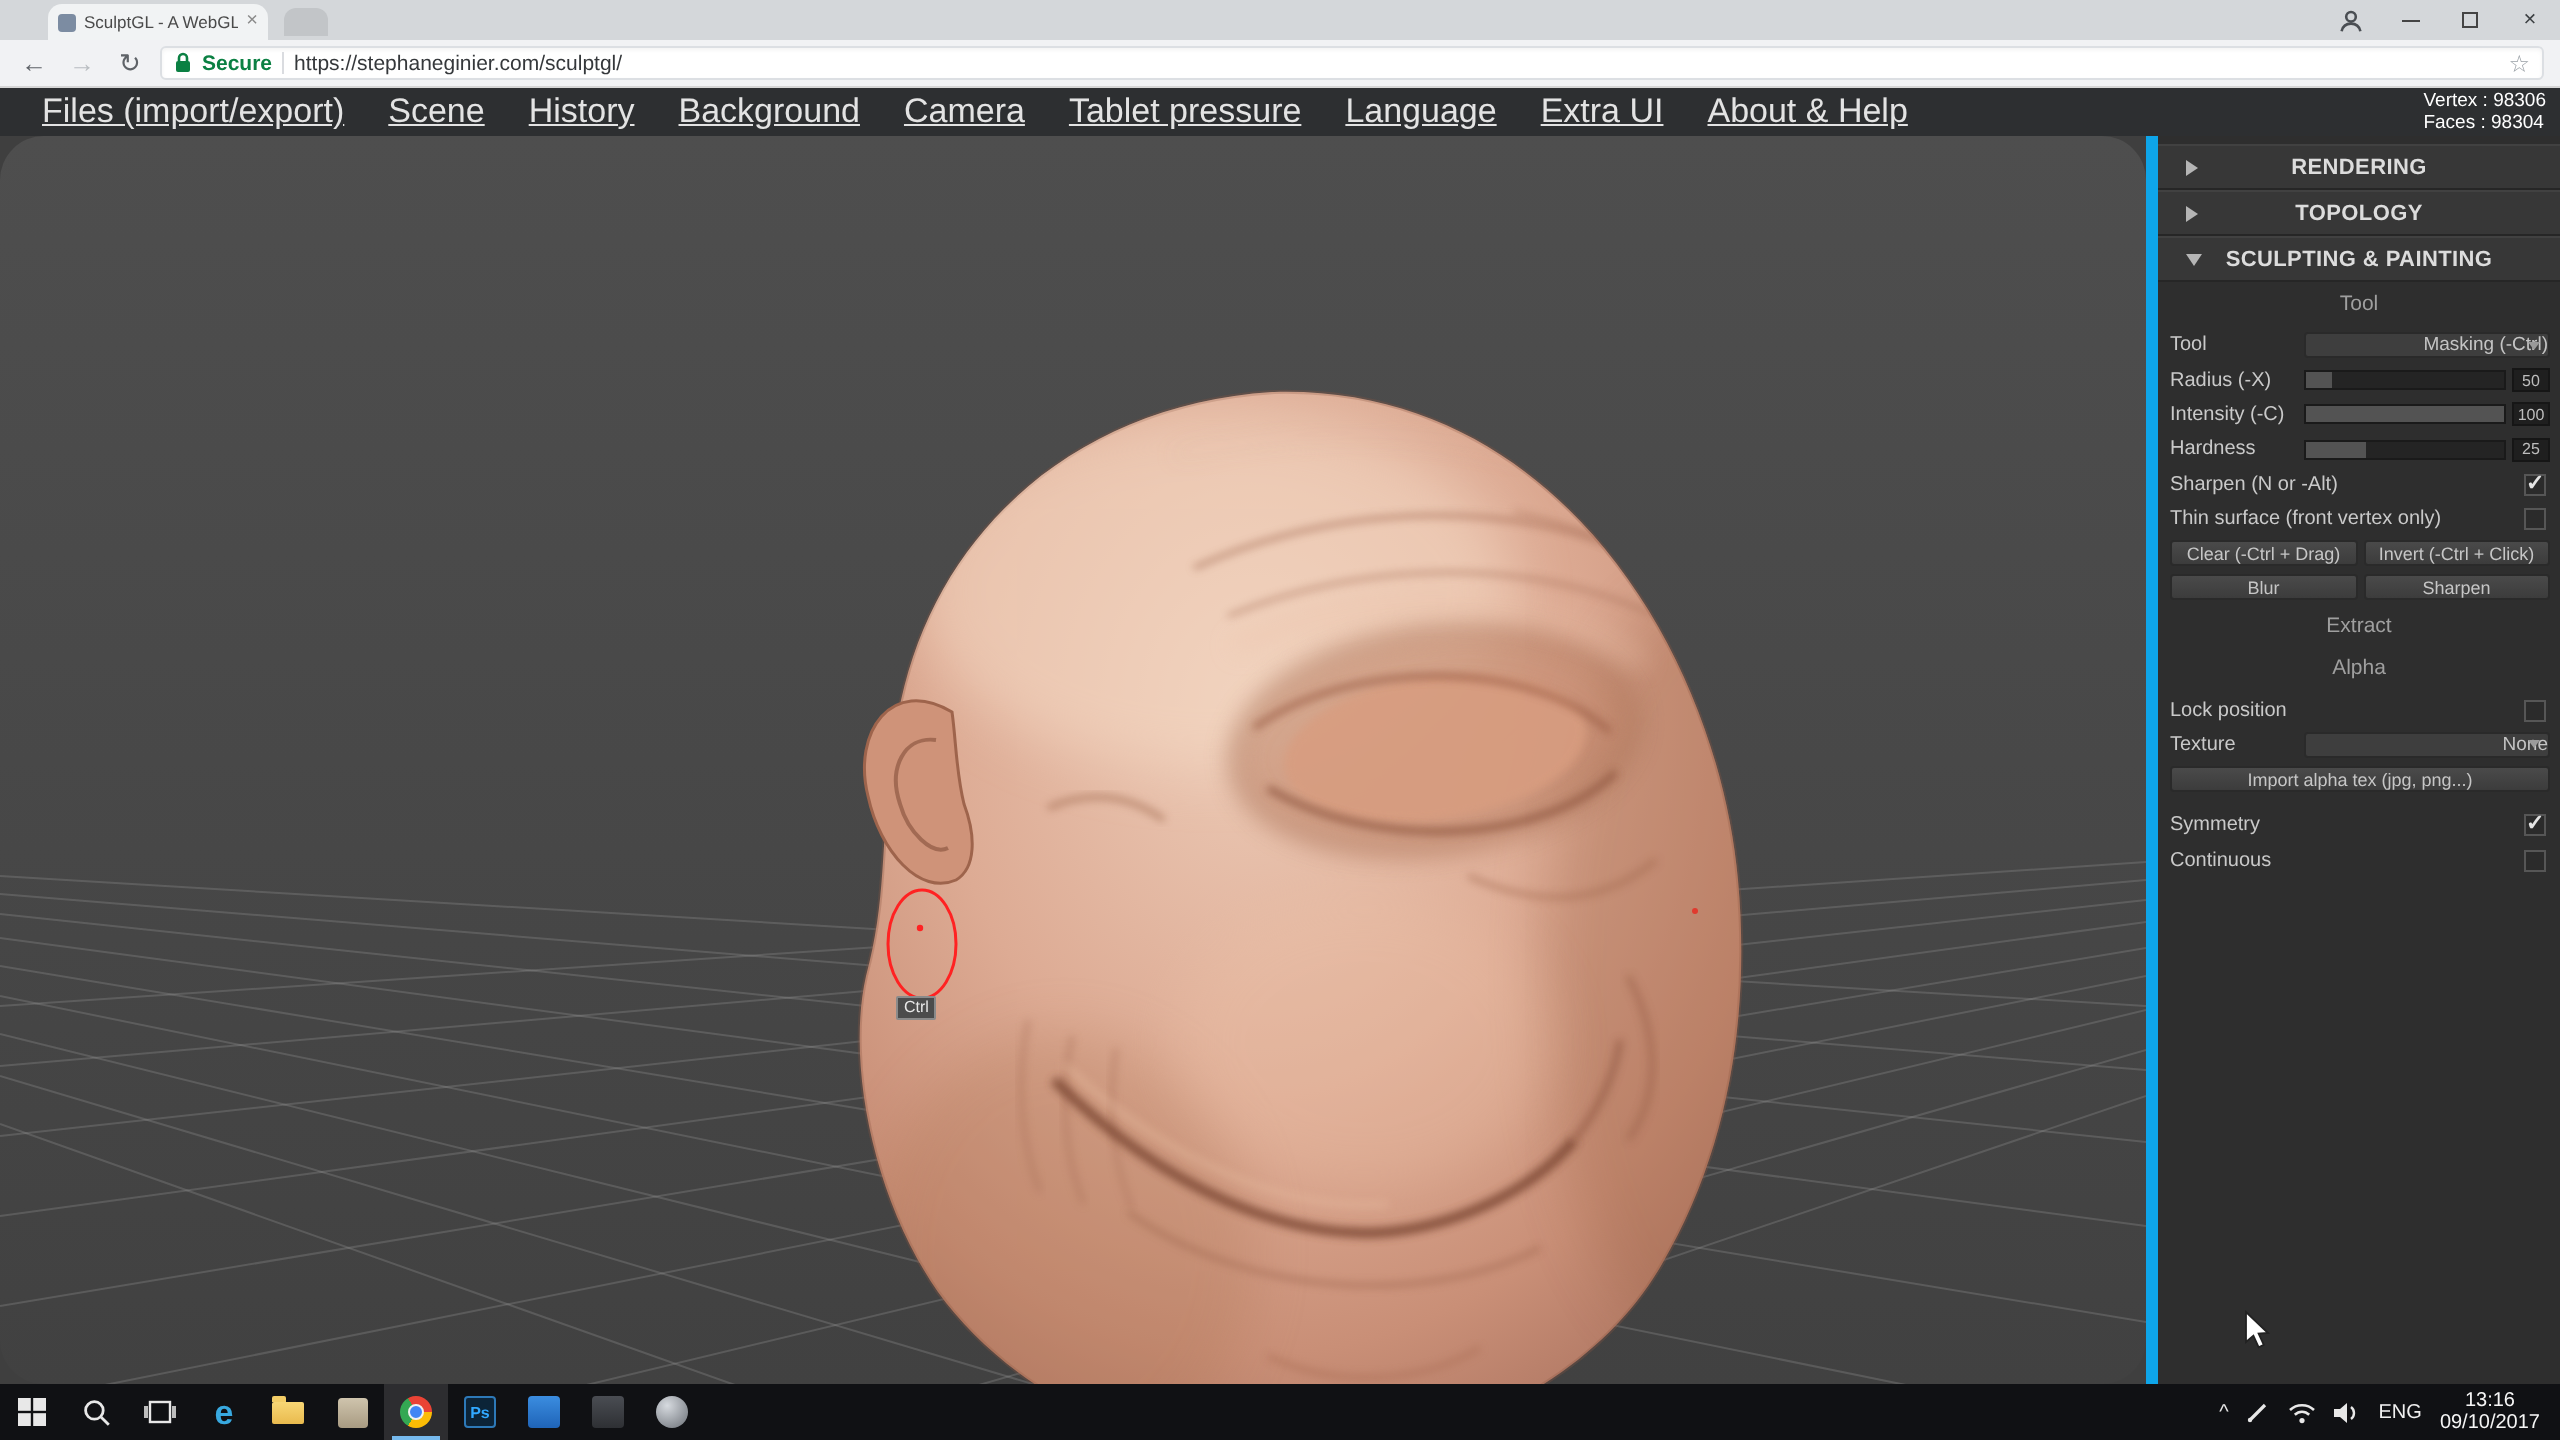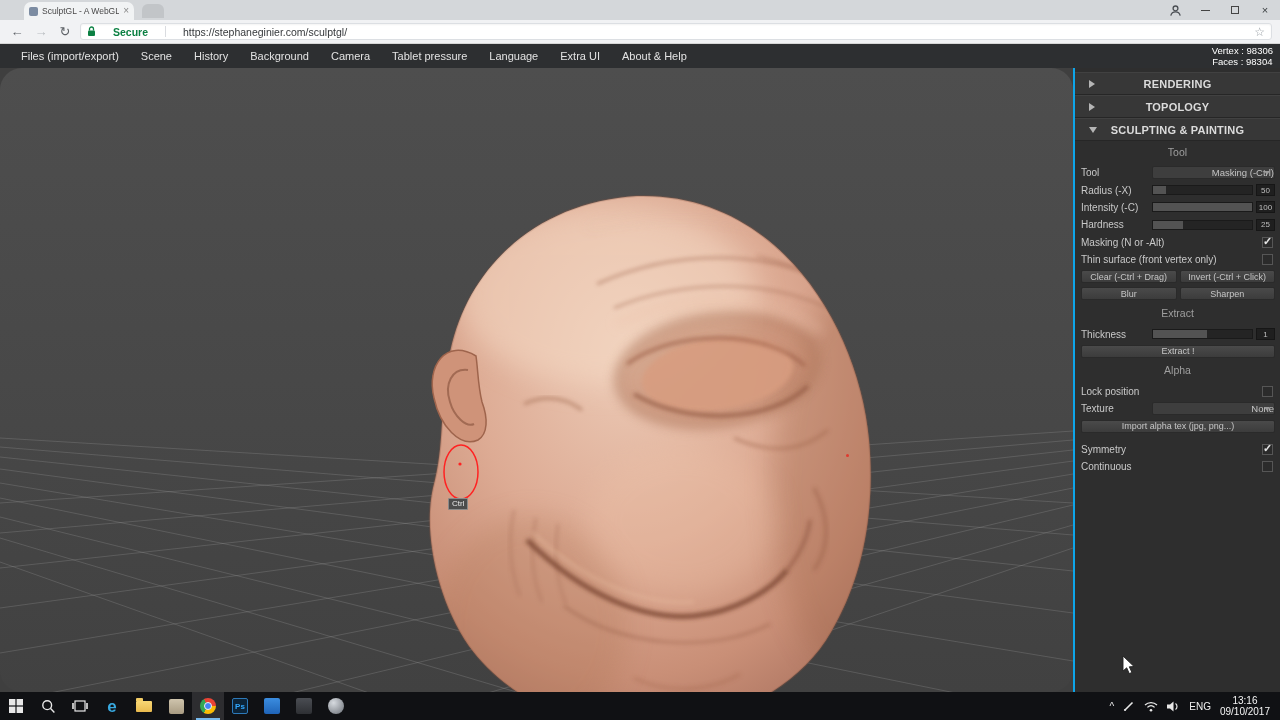--- a/index.html
+++ b/index.html
@@ -20,46 +20,46 @@
   .win-btn{width:30px;height:20px;display:flex;align-items:center;justify-content:center;color:#3c4043;font-size:11px;}
   .min-glyph{width:9px;border-top:1.4px solid #444;}
   .max-glyph{width:8px;height:8px;border:1.2px solid #444;}
 
   
   #toolbar{position:absolute;top:20px;left:0;width:1280px;height:24px;background:#f1f2f4;
     border-bottom:1px solid #d6d6d6;display:flex;align-items:center;padding:0 8px;gap:6px;}
   .nav-icon{font-size:13px;color:#5f6368;width:18px;text-align:center;}
   .nav-icon.disabled{color:#b9bdc1;}
   .omnibox{flex:1;height:17px;background:#fff;border:1px solid #dcdfe3;border-radius:3px;
-    display:flex;align-items:center;padding:0 6px;gap:17px;box-shadow:inset 0 1px 2px rgba(0,0,0,.05);}
+    display:flex;align-items:center;padding:0 6px;gap:5px;box-shadow:inset 0 1px 2px rgba(0,0,0,.05);}
   .secure-label{color:#0b8043;font-size:10.5px;font-weight:bold;}
   .omni-sep{width:1px;height:11px;background:#dadce0;}
   .url-text{flex:1;font-size:10.5px;color:#35383b;white-space:nowrap;overflow:hidden;}
   .star{font-size:12px;color:#9aa0a6;}
 
   
   #menubar{position:absolute;top:44px;left:0;width:1280px;height:24px;background:#2d2f31;
     display:flex;align-items:center;padding-left:10px;}
-  .menu-item{color:#e3e3e3;font-size:11px;padding:0 11px;line-height:24px;white-space:nowrap;}
-  .mesh-stats{position:absolute;right:7px;top:1px;text-align:center;color:#ffffff;
+  .menu-item{color:#e3e3e3;font-size:17px;padding:0 11px;line-height:24px;white-space:nowrap;text-decoration:underline;}
+  .mesh-stats{position:absolute;right:7px;top:1px;text-align:left;color:#ffffff;
     font-size:9.5px;line-height:11px;margin-left:12px;}
 
   
   #viewport{position:absolute;top:68px;left:0;width:1073px;height:624px;overflow:hidden;
     background:linear-gradient(180deg,#4e4e4e 0%,#484848 50%,#414141 100%);border-radius:22px;}
   #grid-svg{position:absolute;left:0;top:0;}
   #head-svg{position:absolute;left:372px;top:118px;}
   #brush-svg{position:absolute;left:437px;top:370px;}
   .key-hint{position:absolute;left:448px;top:430px;background:#4c4c4c;border:1px solid #8a8a8a;
     color:#e8e8e8;font-size:8px;padding:0 3px;line-height:10px;border-radius:1px;}
   .sym-dot{position:absolute;left:846px;top:386px;width:3px;height:3px;background:#e03a2e;border-radius:50%;}
 
   
   #side-panel{position:absolute;top:68px;left:1073px;width:207px;height:624px;background:#2e2e2e;
-    border-left:2px solid #0ea5e9;padding-top:4px;}
+    border-left:6px solid #0ea5e9;padding-top:4px;}
   .group-header{height:23px;background:#373737;border-top:1px solid #414141;border-bottom:1px solid #262626;
     display:flex;align-items:center;justify-content:center;position:relative;color:#dcdcdc;
     font-size:11px;font-weight:bold;letter-spacing:.2px;}
   .tri{position:absolute;left:14px;width:0;height:0;}
   .tri-right{border-left:6px solid #b5b5b5;border-top:4px solid transparent;border-bottom:4px solid transparent;}
   .tri-down{border-top:6px solid #b5b5b5;border-left:4px solid transparent;border-right:4px solid transparent;}
   .subheader{height:21px;display:flex;align-items:center;justify-content:center;color:#9f9f9f;font-size:10.5px;}
   .rows{padding-top:2px;}
   .row{display:flex;align-items:center;height:17.4px;padding:0 5px 0 6px;}
   .lbl{flex:1;font-size:10px;color:#c9c9c9;white-space:nowrap;overflow:hidden;}
@@ -290,52 +290,40 @@
         <div class="val">100</div>
       </div>
       <div class="row">
         <span class="lbl">Hardness</span>
         <div class="slider">
             <div class="fill" style="width:30%"></div>
           </div>
         <div class="val">25</div>
       </div>
       <div class="row">
-        <span class="lbl">Masking (N or -Alt)</span>
+        <span class="lbl">Sharpen (N or -Alt)</span>
         <div class="cb">
             <span class="check">✓</span>
           </div>
       </div>
       <div class="row">
         <span class="lbl">Thin surface (front vertex only)</span>
         <div class="cb"></div>
       </div>
       <div class="btnrow">
         <div class="btn">Clear (-Ctrl + Drag)</div>
         <div class="btn">Invert (-Ctrl + Click)</div>
       </div>
       <div class="btnrow">
         <div class="btn">Blur</div>
         <div class="btn">Sharpen</div>
       </div>
     </div>
 
     <div class="subheader">Extract</div>
-    <div class="rows">
-      <div class="row">
-        <span class="lbl">Thickness</span>
-        <div class="slider">
-            <div class="fill" style="width:55%"></div>
-          </div>
-        <div class="val">1</div>
-      </div>
-      <div class="btnrow">
-        <div class="btn">Extract !</div>
-      </div>
-    </div>
 
     <div class="subheader">Alpha</div>
     <div class="rows">
       <div class="row">
         <span class="lbl">Lock position</span>
         <div class="cb"></div>
       </div>
       <div class="row">
         <span class="lbl">Texture</span>
         <div class="select">

